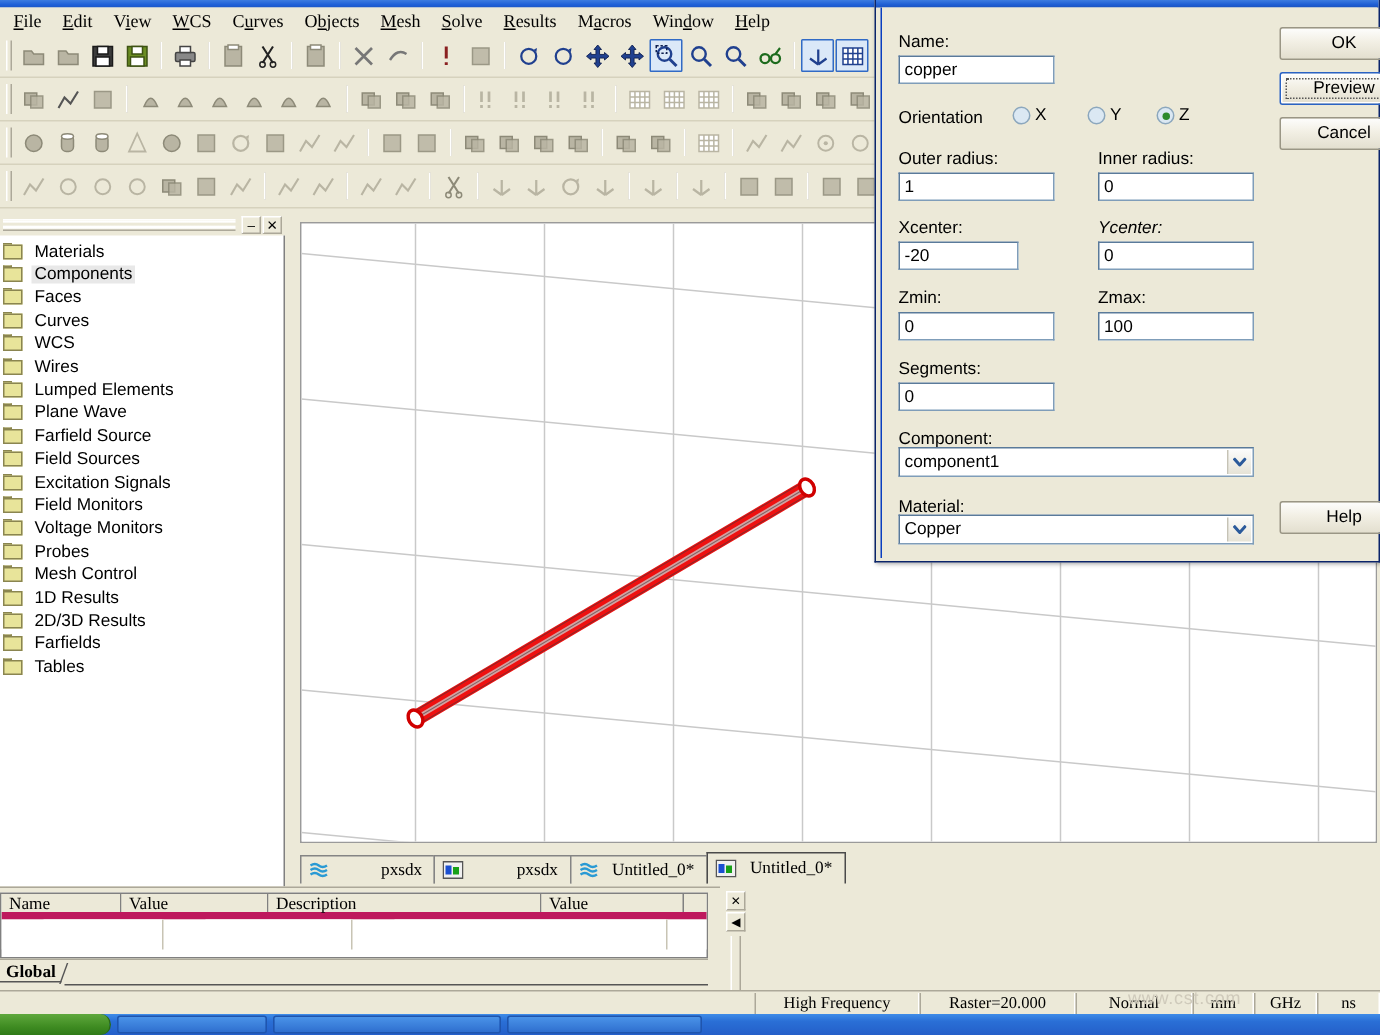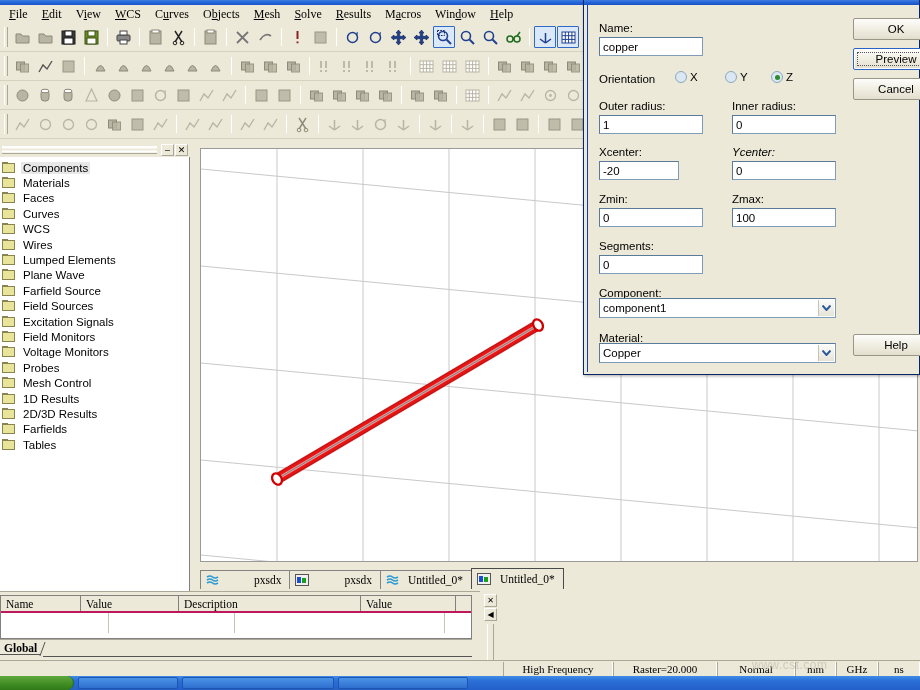--- a/index.html
+++ b/index.html
@@ -187,21 +187,21 @@
   }
   .param-grid {
     position: absolute; left: 0; top: 3px; width: 472px; height: 44px;
     background: #fff;
     border: 1px solid #808080;
     overflow: hidden;
   }
   .pg-head {
     display: flex; height: 17px;
     background: #ece9d8;
-    border-bottom: 2px solid #be185d;
+    border-bottom: 5px solid #be185d;
   }
   .pg-th {
     border-right: 1px solid #808080;
     font-family: "Liberation Serif", serif;
     font-size: 11.5px;
     padding: 1px 0 0 5px;
     color: #000;
     background: #ece9d8;
     display: flex; align-items: center;
     cursor: default;
@@ -1213,33 +1213,33 @@
       </div>
   </div>
 
   <div class="tree-panel">
     <div class="tree-head">
       <div class="bar"></div>
       <div class="tbx">–</div>
       <div class="tbx">✕</div>
     </div>
     <div class="tree-body" id="treebody">
+        <div class="tree-item">
+          <span class="folder">
+            <span class="f2"></span>
+            <span class="f1"></span>
+          </span>
+          <span class="tlabel">Materials</span>
+        </div>
         <div class="tree-item sel">
           <span class="folder">
             <span class="f2"></span>
             <span class="f1"></span>
           </span>
           <span class="tlabel">Components</span>
-        </div>
-        <div class="tree-item">
-          <span class="folder">
-            <span class="f2"></span>
-            <span class="f1"></span>
-          </span>
-          <span class="tlabel">Materials</span>
         </div>
         <div class="tree-item">
           <span class="folder">
             <span class="f2"></span>
             <span class="f1"></span>
           </span>
           <span class="tlabel">Faces</span>
         </div>
         <div class="tree-item">
           <span class="folder">

